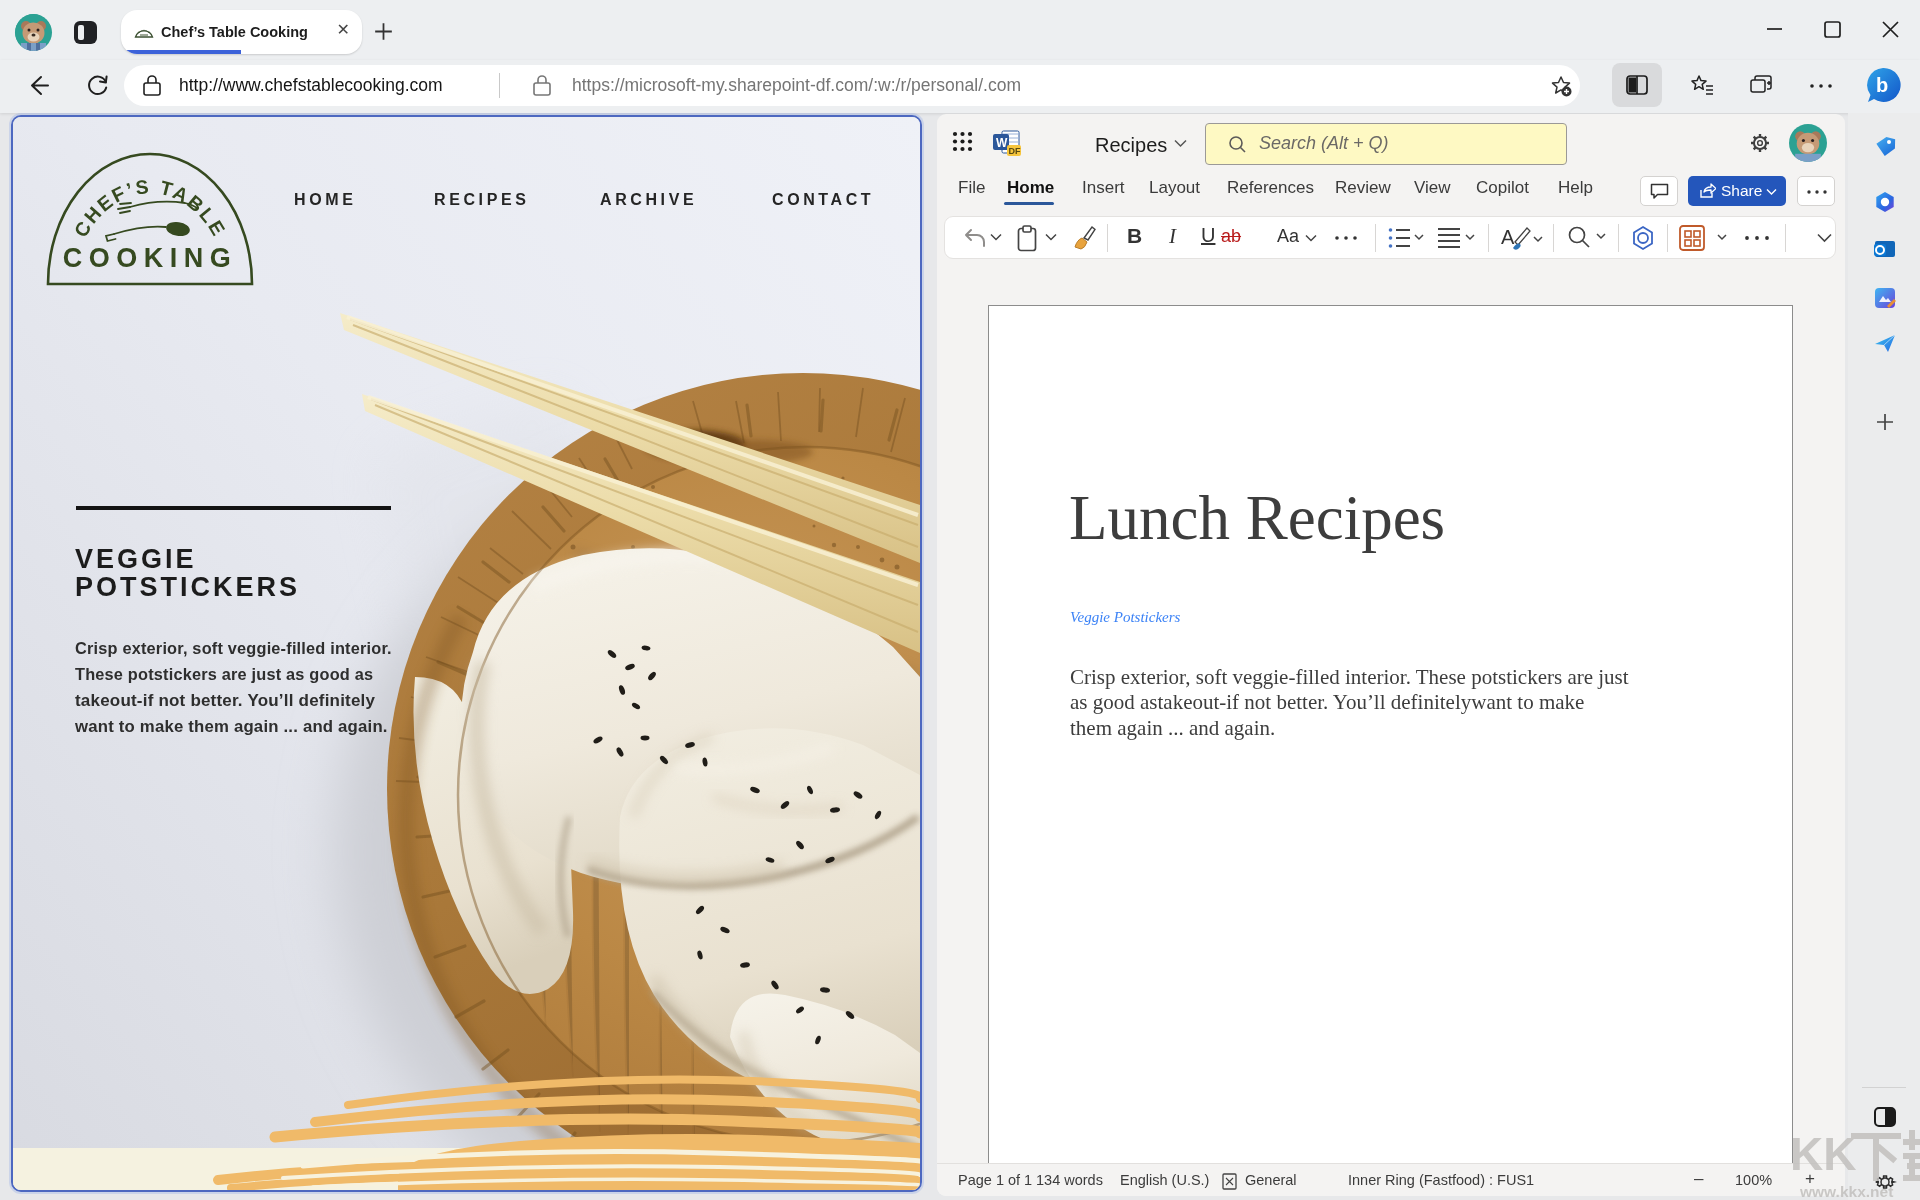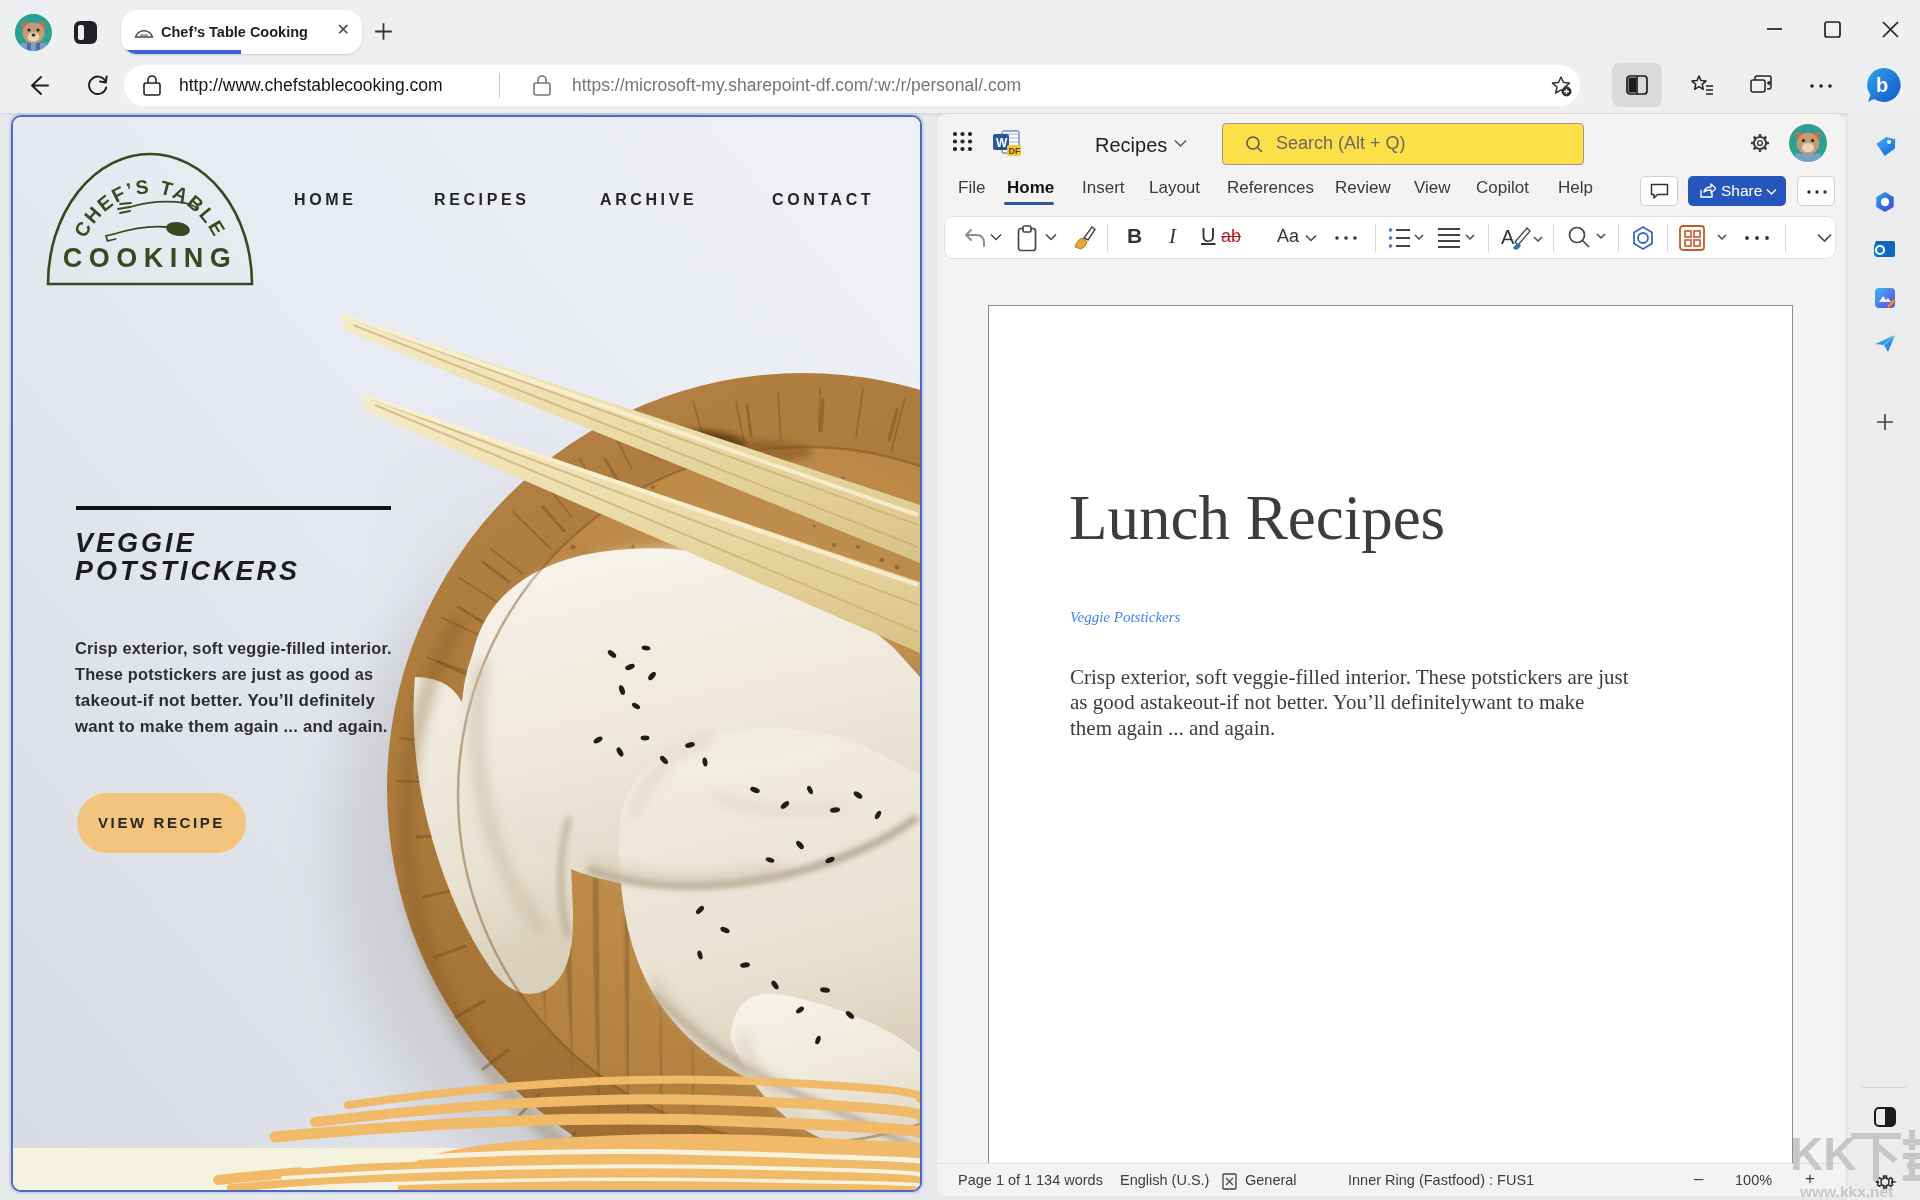--- a/index.html
+++ b/index.html
@@ -24,21 +24,21 @@
   #urlbar { position:absolute; left:124px; top:65px; width:1456px; height:41px; background:#ffffff; border-radius:21px; }
   #urlbar .u1 { position:absolute; left:55px; top:10px; font-size:17.5px; color:#151515; }
   #urlbar .sep { position:absolute; left:375px; top:8px; width:1px; height:25px; background:#c9c9c9; }
   #urlbar .u2 { position:absolute; left:448px; top:10px; font-size:17.5px; color:#757575; }
   #splitbtn { position:absolute; left:1612px; top:63px; width:50px; height:44px; background:#d9dadc; border-radius:8px; }
 
   
   #site { position:absolute; left:11px; top:115px; width:911px; height:1077px; background:#e9ebf1; border:2px solid #4d68c0; border-radius:10px; overflow:hidden; box-shadow:0 0 0 2px rgba(120,150,230,.25); }
   #site .nav { position:absolute; top:74px; font-size:16px; font-weight:700; letter-spacing:3.6px; color:#252525; }
   #siteline { position:absolute; left:63px; top:389px; width:315px; height:4px; background:#131313; }
-  #siteh1 { position:absolute; left:62px; top:412px; font-size:27px; font-weight:700; letter-spacing:3px; color:#1c1c1c; line-height:28px;font-style:italic; }
+  #siteh1 { position:absolute; left:62px; top:428px; font-size:27px; font-weight:700; letter-spacing:3px; color:#1c1c1c; line-height:28px; }
   #sitep { position:absolute; left:62px; top:519px; font-size:17px; font-weight:700; color:#2e2e2e; line-height:26px; letter-spacing:0.2px; }
   #sitebtn { position:absolute; left:64px; top:676px; width:169px; height:60px; background:#f2c47d; border-radius:30px; text-align:center; line-height:60px; font-size:15px; font-weight:700; letter-spacing:2.6px; color:#272727; }
 
   
   #word { position:absolute; left:937px; top:114px; width:908px; height:1082px; background:#f4f3f2; border-radius:9px; overflow:hidden; }
   #word .tabtxt { position:absolute; top:64px; font-size:17px; color:#3b3b3b; }
   #wtoolstrip { position:absolute; left:7px; top:102px; width:892px; height:43px; background:#ffffff; border:1px solid #e4e2e0; border-radius:9px; }
   #wpage { position:absolute; left:51px; top:191px; width:805px; height:868px; background:#ffffff; border:1px solid #8c8c8c; border-bottom:none; }
   #wstatus { position:absolute; left:0; top:1049px; width:908px; height:33px; background:#f4f3f2; border-top:1px solid #e2e0de; font-size:14.5px; color:#3c3c3c; }
   #wstatus span { position:absolute; top:8px; }
@@ -437,21 +437,20 @@
   </svg>
 
   <div class="nav" style="left:281px">HOME</div>
   <div class="nav" style="left:421px">RECIPES</div>
   <div class="nav" style="left:587px">ARCHIVE</div>
   <div class="nav" style="left:759px">CONTACT</div>
 
   <div id="siteline"></div>
   <div id="siteh1">VEGGIE<br>POTSTICKERS</div>
   <div id="sitep"><span style="display:inline-block;transform:scaleX(0.96);transform-origin:0 0;">Crisp exterior, soft veggie-filled interior.</span><br><span style="display:inline-block;transform:scaleX(0.96);transform-origin:0 0;">These potstickers are just as good as</span><br><span style="display:inline-block;transform:scaleX(1.0);transform-origin:0 0;">takeout-if not better. You’ll definitely</span><br><span style="display:inline-block;transform:scaleX(0.985);transform-origin:0 0;">want to make them again ... and again.</span></div>
-  <div id="sitebtn">VIEW RECIPE</div>
 </div>
 
 <div id="word">
 
   <svg class="abs" style="left:15px;top:17px" width="21" height="21" viewBox="0 0 21 21">
     <g fill="#1b1b1b">
         <circle cx="3" cy="3" r="2.1"></circle>
         <circle cx="10.5" cy="3" r="2.1"></circle>
         <circle cx="18" cy="3" r="2.1"></circle>
         <circle cx="3" cy="10.5" r="2.1"></circle>
@@ -467,21 +466,21 @@
     <path d="M9 4 h17 M9 8 h17 M9 12 h17" stroke="#9ab2d8" stroke-width="1"></path>
     <rect x="0" y="4" width="16" height="16" rx="2" fill="#2b579a"></rect>
     <text x="3" y="16.5" font-size="12" font-weight="bold" fill="#fff" font-family="Liberation Sans">W</text>
     <rect x="14" y="15" width="14" height="11" rx="2" fill="#f6c53d"></rect>
     <text x="15.5" y="24" font-size="9" font-weight="bold" fill="#584a12" font-family="Liberation Sans">DF</text>
   </svg>
   <div class="abs" style="left:158px;top:20px;font-size:20px;color:#1d1d1d;">Recipes</div>
   <svg class="abs" style="left:237px;top:25px" width="13" height="9" viewBox="0 0 13 9">
       <path d="M1 1.5l5.5 5.5L12 1.5" fill="none" stroke="#555" stroke-width="1.5"></path>
     </svg>
-  <div class="abs" style="left:285px;top:9px;width:362px;height:42px;background:#fde047;border:1px solid #9b9997;border-radius:4px;">
+  <div class="abs" style="left:268px;top:9px;width:362px;height:42px;background:#fef9c3;border:1px solid #9b9997;border-radius:4px;font-style:italic;">
     <svg class="abs" style="left:22px;top:11px" width="19" height="19" viewBox="0 0 19 19">
         <circle cx="8" cy="8" r="6" fill="none" stroke="#5c5a58" stroke-width="1.6"></circle>
         <path d="M12.5 12.5 L17 17" stroke="#5c5a58" stroke-width="1.6"></path>
       </svg>
     <div class="abs" style="left:53px;top:9px;font-size:18px;color:#6b6966;">Search (Alt + Q)</div>
   </div>
   <svg class="abs" style="left:812px;top:18px" width="22" height="22" viewBox="0 0 24 24">
     <g stroke="#3e3e3e" stroke-width="2.6">
         <path d="M12 2.2v3M12 18.8v3M2.2 12h3M18.8 12h3M5.1 5.1l2.1 2.1M16.8 16.8l2.1 2.1M18.9 5.1l-2.1 2.1M7.2 16.8l-2.1 2.1"></path>
       </g>

